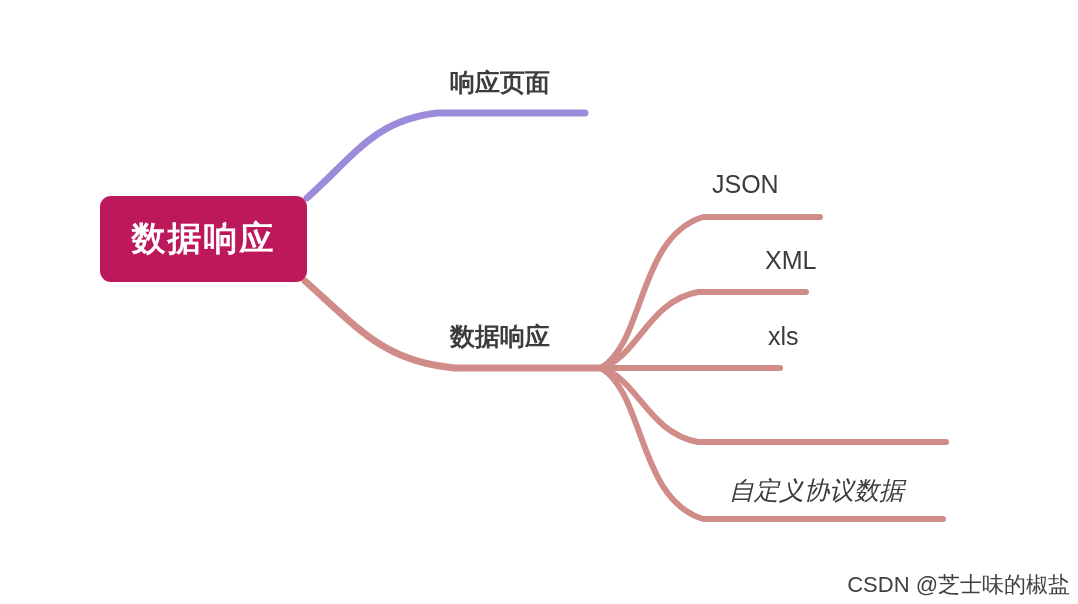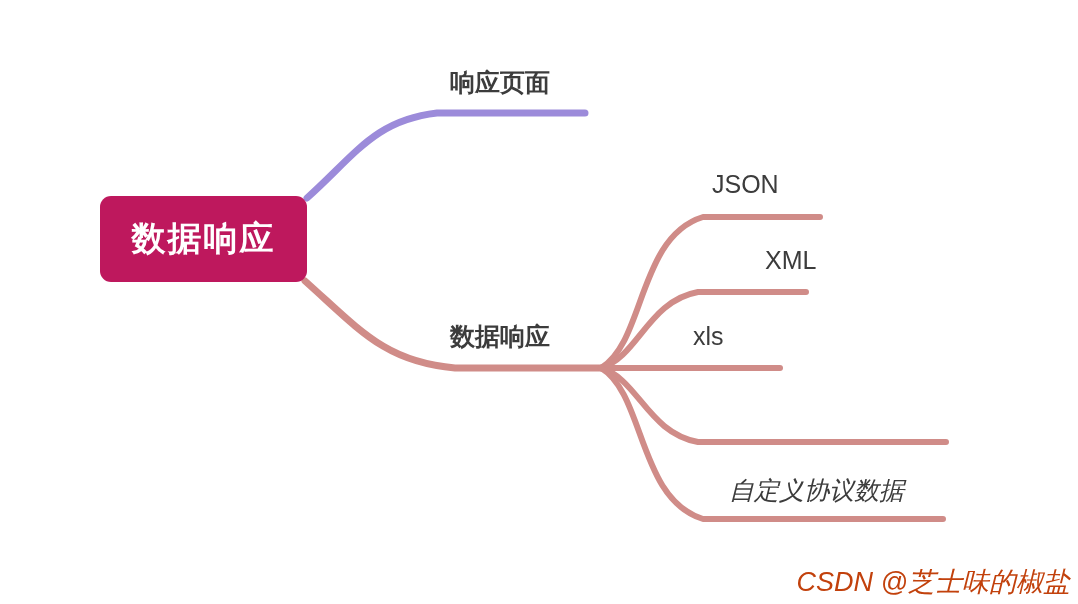--- a/index.html
+++ b/index.html
@@ -52,24 +52,23 @@
     color: #3c3c3c;
     font-size: 25px;
     white-space: nowrap;
     cursor: pointer;
   }
   .node-label.bold { font-weight: 700; }
   .watermark {
     position: absolute;
     right: 8px;
     bottom: 4px;
-    color: #c2410c;
-    font-size: 27px;
+    color: #404040;
+    font-size: 22px;
     white-space: nowrap;
-    font-style: italic;
   }
 </style>
 </head>
 <body>
 
 <div class="canvas">
 
   <svg class="connectors" viewBox="0 0 1078 604" xmlns="http://www.w3.org/2000/svg">
     <path class="purple" d="M307,198 C355,155 375,120 437,113 L585,113"></path>
     <path class="salmon-main" d="M305,281 C360,330 385,362 455,368 L601,368"></path>
@@ -85,20 +84,20 @@
   </div>
 
   <div class="node-label bold" style="left:450px; top:66px;">响应页面</div>
 
   <div class="node-label bold" style="left:450px; top:320px;">数据响应</div>
 
   <div class="node-label" style="left:712px; top:170px;">JSON</div>
 
   <div class="node-label" style="left:765px; top:246px;">XML</div>
 
-  <div class="node-label" style="left:693px; top:322px;">xls</div>
+  <div class="node-label" style="left:768px; top:322px;">xls</div>
 
 
   <div class="node-label" style="left:729px; top:474px;font-style:italic;">自定义协议数据</div>
 
   <div class="watermark">CSDN @芝士味的椒盐</div>
 
 </div>
 
 </body></html>

